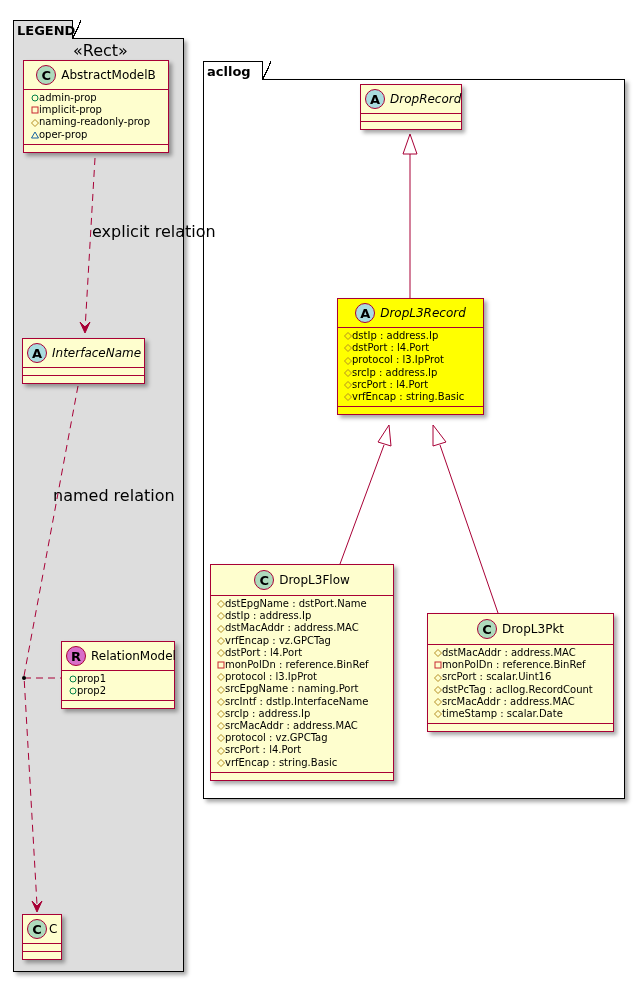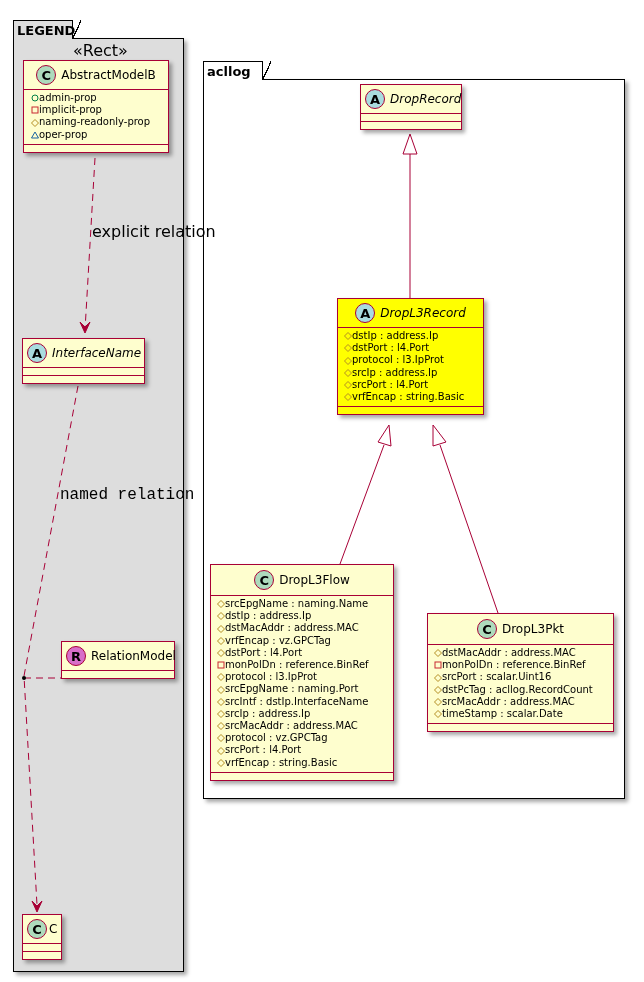--- a/index.html
+++ b/index.html
@@ -65,21 +65,21 @@
 
     <path d="M340,564 L384,445"></path>
     <path d="M378,442 L389,425 L391,446 Z" fill="#ffffff"></path>
 
     <path d="M498,613 L440,445"></path>
     <path d="M433,446 L433,425 L446,442 Z" fill="#ffffff"></path>
   </g>
 </svg>
 
 <div class="label" style="left:92px; top:222px;">explicit relation</div>
-<div class="label" style="left:60px; top:486px;font-family:Liberation Mono, monospace;">named relation</div>
+<div class="label" style="left:53px; top:486px;">named relation</div>
 
 <div class="cls" style="left:23px; top:60px; width:146px;">
   <div class="cls-head">
     <span class="badge C">C</span>
     <span class="name">AbstractModelB</span>
   </div>
   <div class="attrs" style="padding-left:7px;">
     <div class="attr">
       <span class="vis">
           <svg width="8" height="8">
@@ -123,20 +123,38 @@
   </div>
   <div class="attrs empty"></div>
   <div class="methods"></div>
 </div>
 
 <div class="cls" style="left:61px; top:641px; width:114px;">
   <div class="cls-head" style="justify-content:flex-start; padding-left:4px;">
     <span class="badge R">R</span>
     <span class="name">RelationModel</span>
   </div>
+  <div class="attrs" style="padding-left:7px;">
+    <div class="attr">
+      <span class="vis">
+          <svg width="8" height="8">
+            <circle cx="4" cy="4" r="3" fill="none" stroke="#038048" stroke-width="1"></circle>
+          </svg>
+        </span>
+      <span>prop1</span>
+    </div>
+    <div class="attr">
+      <span class="vis">
+          <svg width="8" height="8">
+            <circle cx="4" cy="4" r="3" fill="none" stroke="#038048" stroke-width="1"></circle>
+          </svg>
+        </span>
+      <span>prop2</span>
+    </div>
+  </div>
   <div class="methods"></div>
 </div>
 
 <div class="cls" style="left:22px; top:914px; width:40px;">
   <div class="cls-head" style="justify-content:flex-start; padding-left:4px; gap:2px;">
     <span class="badge C">C</span>
     <span class="name">C</span>
   </div>
   <div class="attrs empty"></div>
   <div class="methods"></div>
@@ -214,21 +232,21 @@
     <span class="badge C">C</span>
     <span class="name">DropL3Flow</span>
   </div>
   <div class="attrs" id="attrs-l3flow">
       <div class="attr">
         <span class="vis">
           <svg width="8" height="8">
             <path d="M4,0.5 L7.5,4 L4,7.5 L0.5,4 Z" fill="none" stroke="#b38d22" stroke-width="1"></path>
           </svg>
         </span>
-        <span>srcEpgName : naming.Name</span>
+        <span>dstEpgName : dstPort.Name</span>
       </div>
       <div class="attr">
         <span class="vis">
           <svg width="8" height="8">
             <path d="M4,0.5 L7.5,4 L4,7.5 L0.5,4 Z" fill="none" stroke="#b38d22" stroke-width="1"></path>
           </svg>
         </span>
         <span>dstIp : address.Ip</span>
       </div>
       <div class="attr">

